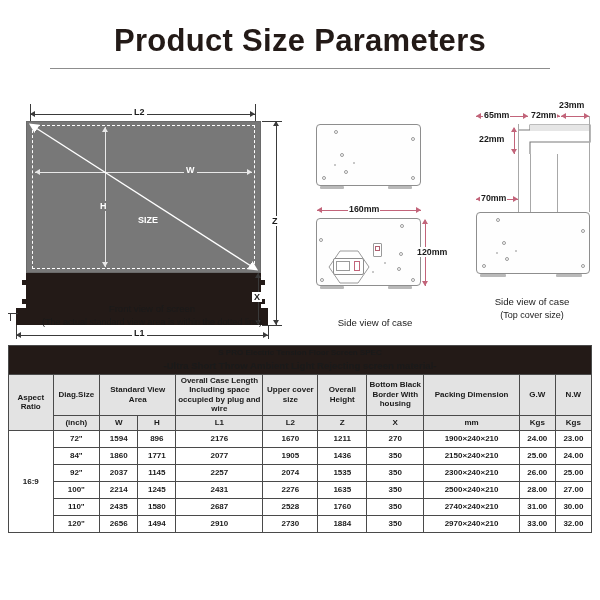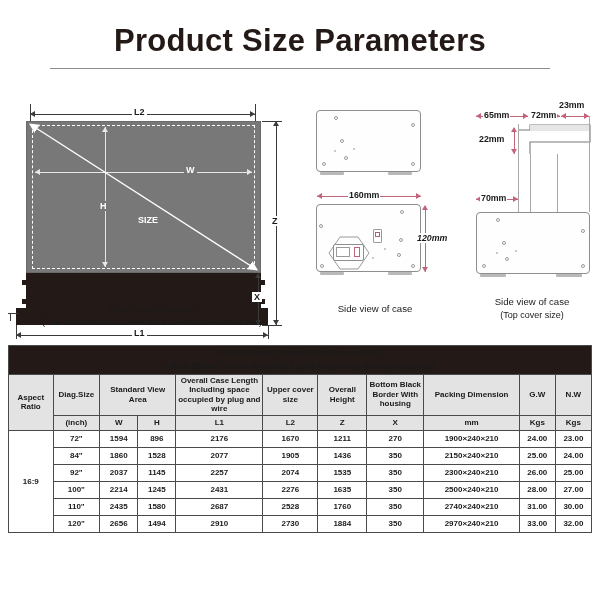--- a/index.html
+++ b/index.html
@@ -59,21 +59,21 @@
   }
   #screen-base {
     position:absolute; left:10px; top:212px; width:252px; height:17px;
     background:#231a17;
   }
   .side-clip { position:absolute; width:4px; height:5px; background:#231a17; }
 
   #size-diagonal { position:absolute; left:20px; top:25px; width:235px; height:152px; }
 
   
-  #side-view-case { position:absolute; left:300px; top:0; width:150px; height:246px; }
+  #side-view-case { position:absolute; left:300px; top:14px; width:150px; height:246px; }
   .case-panel {
     position:absolute; background:#fefefe;
     border:1.1px solid #8e8e8e; border-radius:4px;
   }
   .foot { position:absolute; height:2.5px; background:#b9b9b9; border-radius:1px; }
   .hole { position:absolute; border:1px solid #9a9a9a; border-radius:50%; background:#fff; }
   .dot { position:absolute; border-radius:50%; background:#b6b6b6; }
 
   .dim-pink-h { position:absolute; height:0; border-top:1px solid #c2647a; }
   .dim-pink-v { position:absolute; width:0; border-left:1px solid #c2647a; }
@@ -226,21 +226,21 @@
     <div style="position:absolute; left:33px; top:148px; width:31px; height:17px; border:1px solid #8e8e8e; border-radius:2px; background:#fff;"></div>
     <div style="position:absolute; left:36px; top:151px; width:14px; height:10px; border:1px solid #9a9a9a;"></div>
     <div style="position:absolute; left:54px; top:151px; width:6px; height:10px; border:1px solid #c2647a;"></div>
 
     <div class="foot" style="left:20px; top:176px; width:24px;"></div>
     <div class="foot" style="left:88px; top:176px; width:24px;"></div>
 
     <div class="dim-pink-v" style="left:125px; top:110px; width:0; height:66px;"></div>
     <div class="arrow arr-pink-up" style="left:122px; top:109px;"></div>
     <div class="arrow arr-pink-down" style="left:122px; top:171px;"></div>
-    <div class="mm-label" style="left:116px; top:137px;font-style:italic;">120mm</div>
+    <div class="mm-label" style="left:116px; top:137px;">120mm</div>
 
     <div class="caption" style="position:absolute; left:0; top:207px; width:150px;">
       <div>Side view of case</div>
     </div>
   </div>
 
   <div id="side-view-top">
 
     <div class="mm-label" style="left:100px; top:4px;">23mm</div>
     <div class="dim-pink-h" style="left:103px; top:20px; width:28px;"></div>
@@ -350,21 +350,21 @@
       <td>1670</td>
       <td>1211</td>
       <td>270</td>
       <td>1900×240×210</td>
       <td>24.00</td>
       <td>23.00</td>
     </tr>
     <tr class="drow">
       <td>84"</td>
       <td>1860</td>
-      <td>1528</td>
+      <td>1771</td>
       <td>2077</td>
       <td>1905</td>
       <td>1436</td>
       <td>350</td>
       <td>2150×240×210</td>
       <td>25.00</td>
       <td>24.00</td>
     </tr>
     <tr class="drow">
       <td>92"</td>

